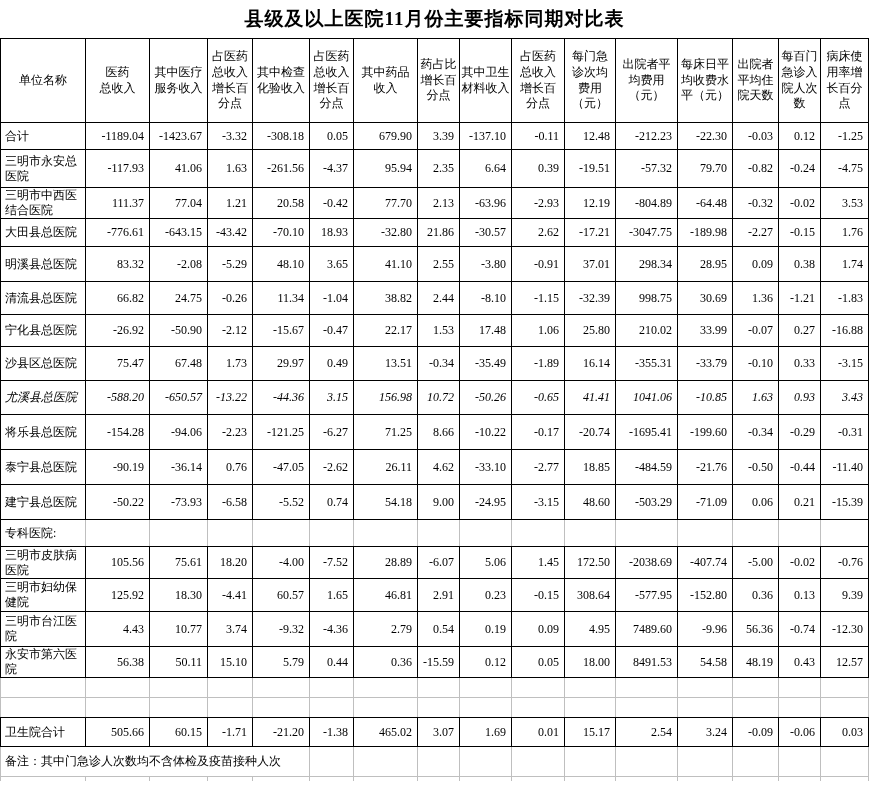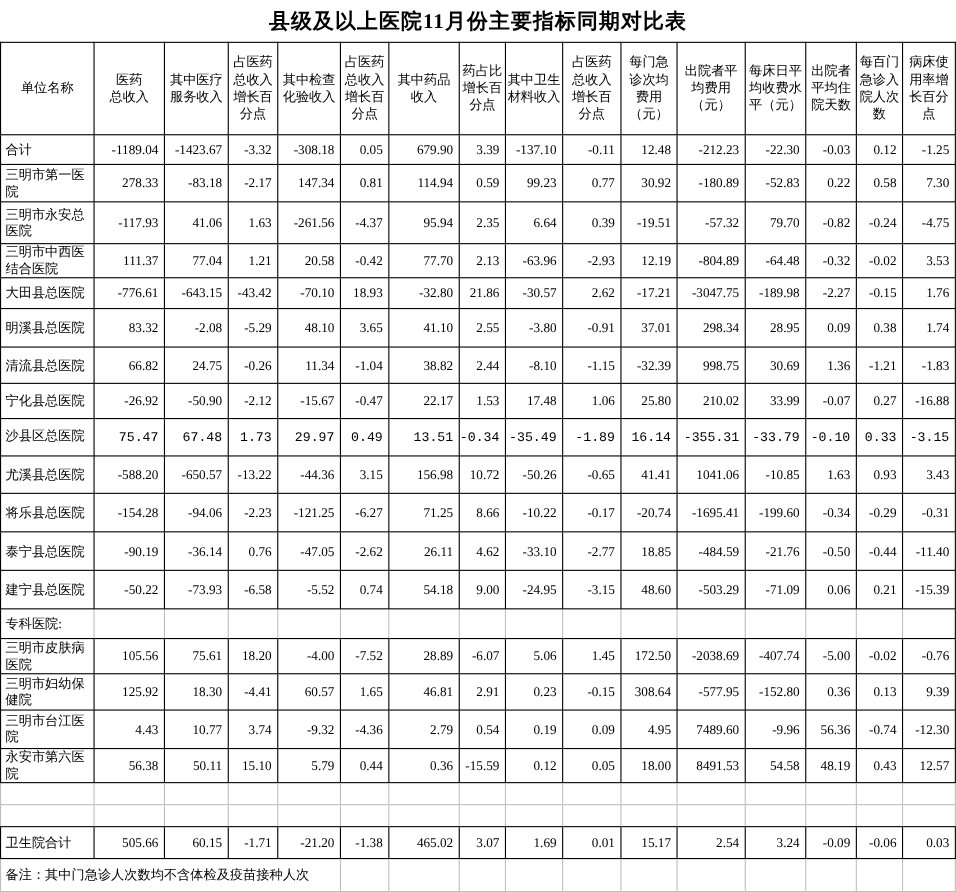--- a/index.html
+++ b/index.html
@@ -125,38 +125,20 @@
           <td class="num">3.39</td>
           <td class="num">-137.10</td>
           <td class="num">-0.11</td>
           <td class="num">12.48</td>
           <td class="num">-212.23</td>
           <td class="num">-22.30</td>
           <td class="num">-0.03</td>
           <td class="num">0.12</td>
           <td class="num">-1.25</td>
         </tr>
-        <tr class="r-data" style="height: 34px;">
-          <td class="name">三明市第一医院</td>
-          <td class="num">278.33</td>
-          <td class="num">-83.18</td>
-          <td class="num">-2.17</td>
-          <td class="num">147.34</td>
-          <td class="num">0.81</td>
-          <td class="num">114.94</td>
-          <td class="num">0.59</td>
-          <td class="num">99.23</td>
-          <td class="num">0.77</td>
-          <td class="num">30.92</td>
-          <td class="num">-180.89</td>
-          <td class="num">-52.83</td>
-          <td class="num">0.22</td>
-          <td class="num">0.58</td>
-          <td class="num">7.30</td>
-        </tr>
         <tr class="r-data" style="height: 38px;">
           <td class="name">三明市永安总医院</td>
           <td class="num">-117.93</td>
           <td class="num">41.06</td>
           <td class="num">1.63</td>
           <td class="num">-261.56</td>
           <td class="num">-4.37</td>
           <td class="num">95.94</td>
           <td class="num">2.35</td>
           <td class="num">6.64</td>
@@ -251,39 +233,39 @@
           <td class="num">1.53</td>
           <td class="num">17.48</td>
           <td class="num">1.06</td>
           <td class="num">25.80</td>
           <td class="num">210.02</td>
           <td class="num">33.99</td>
           <td class="num">-0.07</td>
           <td class="num">0.27</td>
           <td class="num">-16.88</td>
         </tr>
-        <tr class="r-data" style="height: 34px; font-family: Liberation Mono, monospace;">
+        <tr class="r-data" style="height: 34px;">
           <td class="name">沙县区总医院</td>
           <td class="num">75.47</td>
           <td class="num">67.48</td>
           <td class="num">1.73</td>
           <td class="num">29.97</td>
           <td class="num">0.49</td>
           <td class="num">13.51</td>
           <td class="num">-0.34</td>
           <td class="num">-35.49</td>
           <td class="num">-1.89</td>
           <td class="num">16.14</td>
           <td class="num">-355.31</td>
           <td class="num">-33.79</td>
           <td class="num">-0.10</td>
           <td class="num">0.33</td>
           <td class="num">-3.15</td>
         </tr>
-        <tr class="r-data" style="height: 34px;">
+        <tr class="r-data" style="height: 34px; font-style: italic;">
           <td class="name">尤溪县总医院</td>
           <td class="num">-588.20</td>
           <td class="num">-650.57</td>
           <td class="num">-13.22</td>
           <td class="num">-44.36</td>
           <td class="num">3.15</td>
           <td class="num">156.98</td>
           <td class="num">10.72</td>
           <td class="num">-50.26</td>
           <td class="num">-0.65</td>

